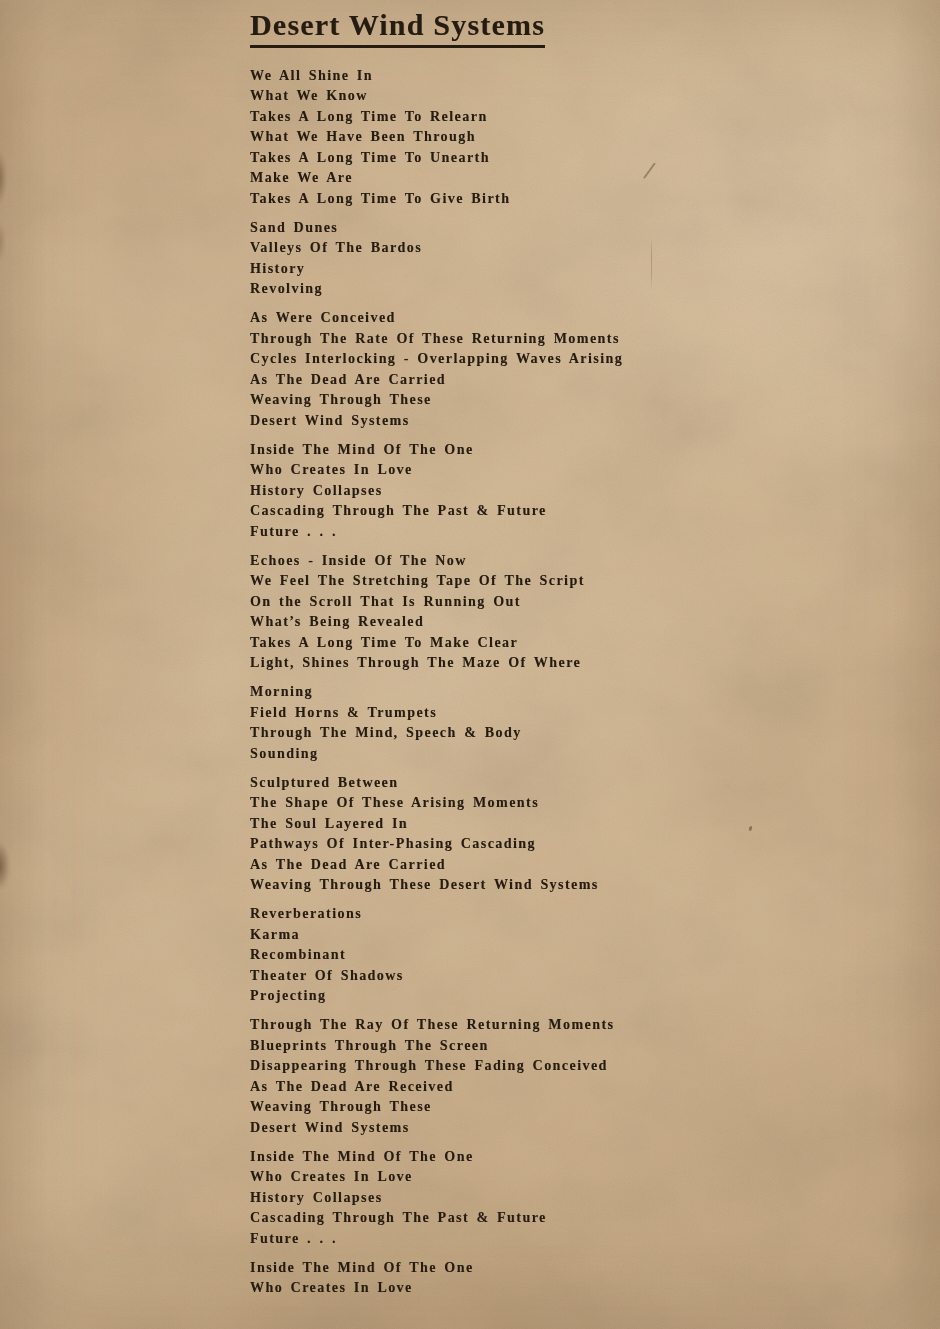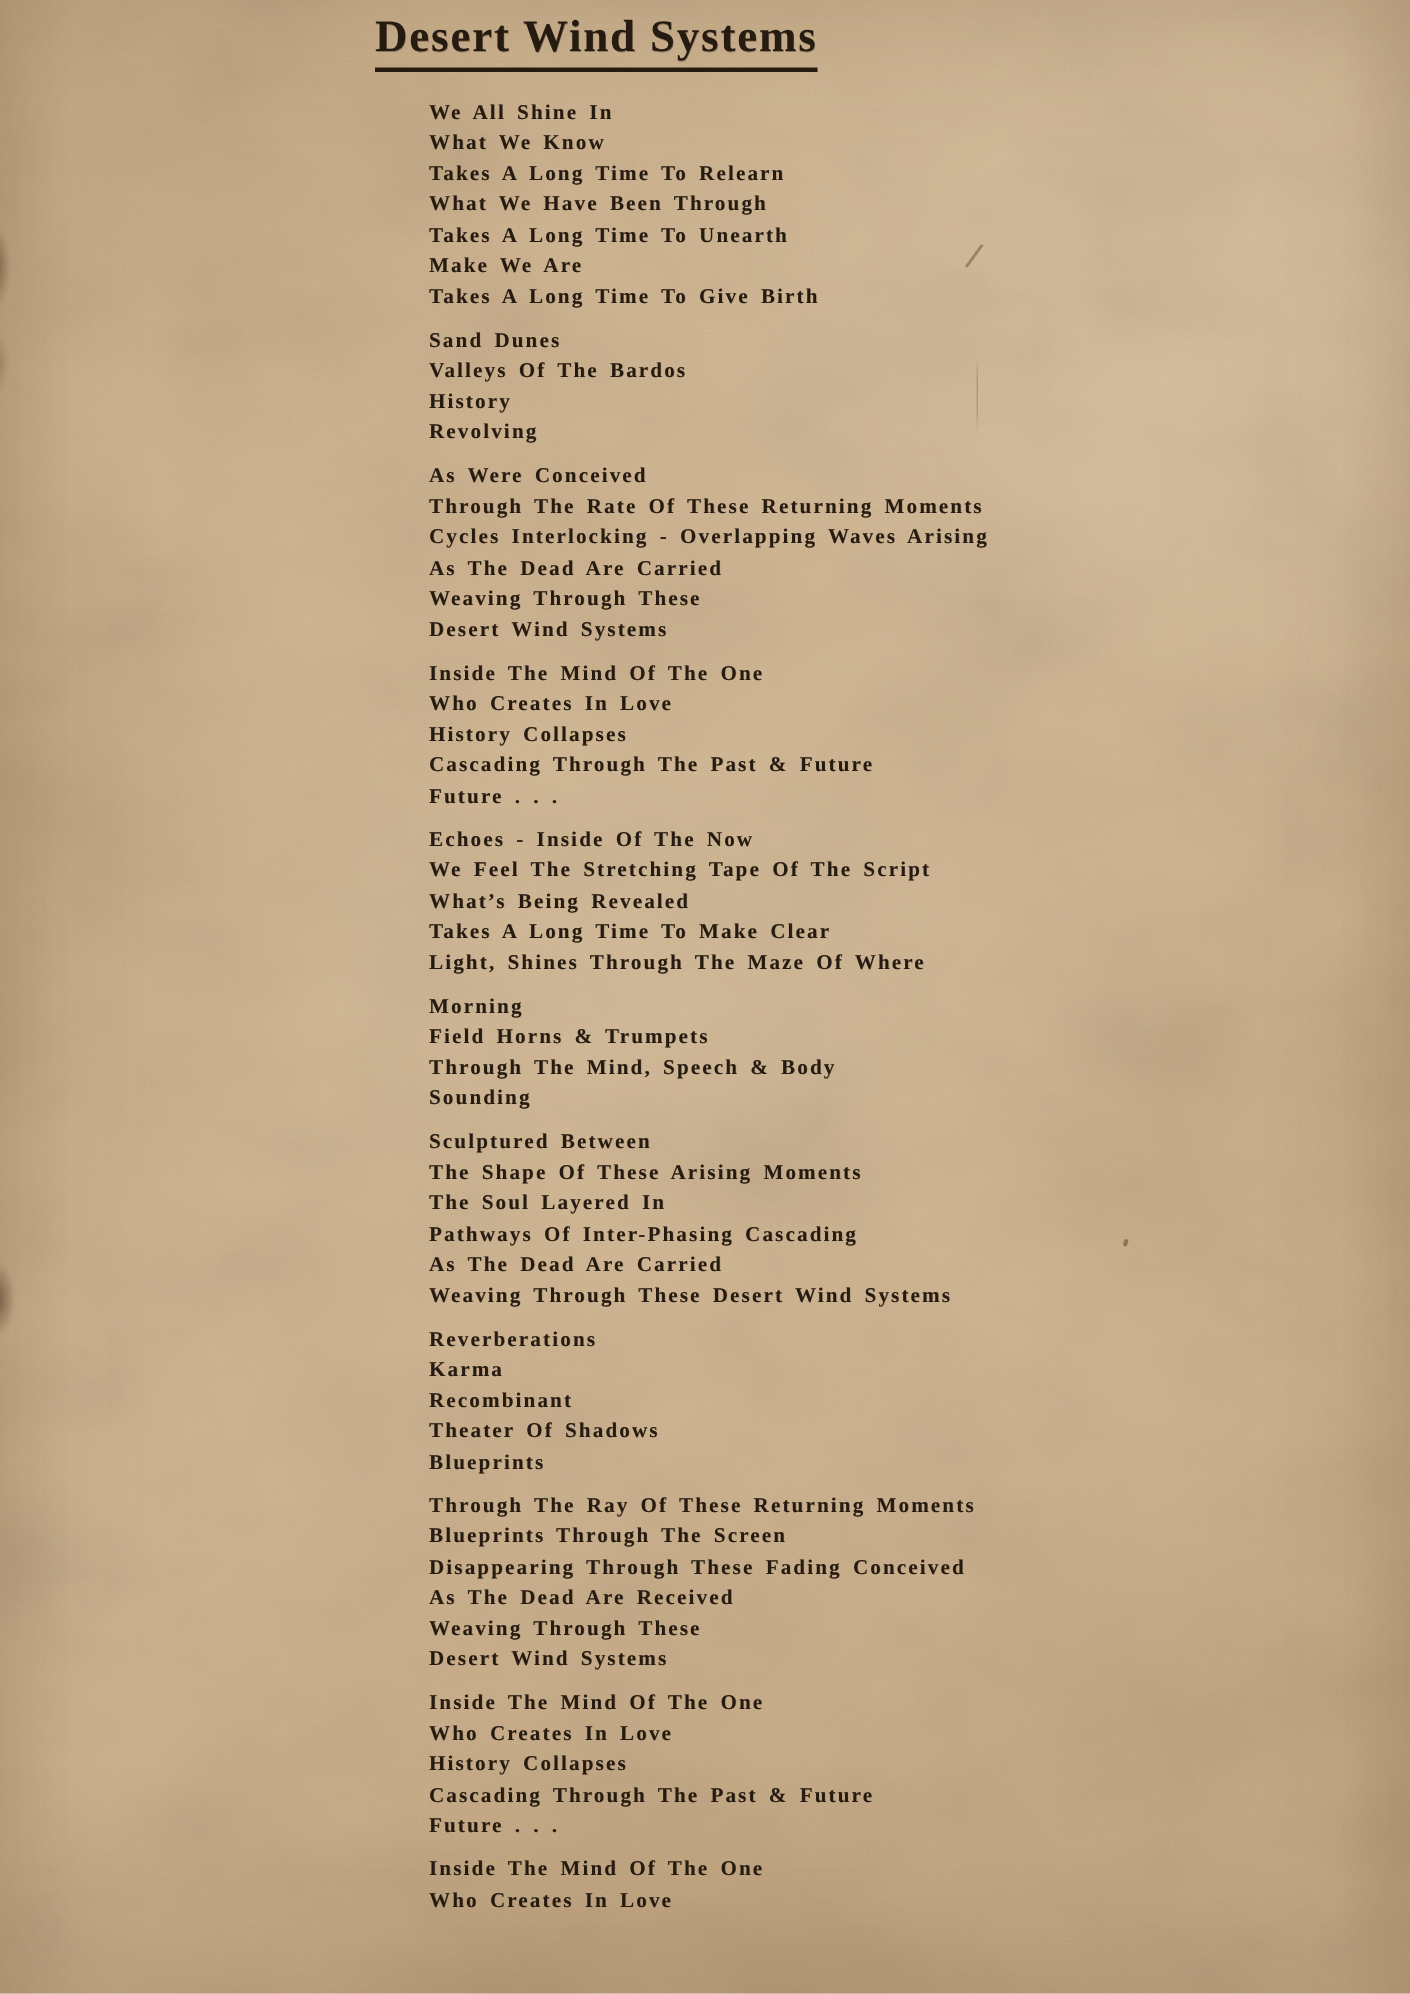--- a/index.html
+++ b/index.html
@@ -86,21 +86,21 @@
     margin: 0 0 18px 0;
     display: inline-block;
     font-size: 30px;
     font-weight: 700;
     letter-spacing: 1.2px;
     line-height: 1.12;
     padding-bottom: 3px;
     border-bottom: 3px solid var(--ink, #261b10);
     text-shadow: 0.4px 0.4px 0 rgba(38,27,16,0.35);
   }
-  .lyrics { display: block; margin-left: 36px; }
+  .lyrics { display: block; }
   .stanza { margin: 0 0 8.5px 0; }
   .line {
     font-size: 14px;
     font-weight: 700;
     letter-spacing: 1.45px;
     word-spacing: 2.5px;
     line-height: 20.5px;
     white-space: nowrap;
     text-shadow: 0.3px 0.3px 0 rgba(38,27,16,0.30);
   }
@@ -163,20 +163,21 @@
         <div class="stanza">
           <div class="line">Inside The Mind Of The One</div>
           <div class="line">Who Creates In Love</div>
           <div class="line">History Collapses</div>
           <div class="line">Cascading Through The Past &amp; Future</div>
           <div class="line">Future . . .</div>
         </div>
         <div class="stanza">
           <div class="line">Echoes - Inside Of The Now</div>
           <div class="line">We Feel The Stretching Tape Of The Script</div>
+          <div class="line">On the Scroll That Is Running Out</div>
           <div class="line">What’s Being Revealed</div>
           <div class="line">Takes A Long Time To Make Clear</div>
           <div class="line">Light, Shines Through The Maze Of Where</div>
         </div>
         <div class="stanza">
           <div class="line">Morning</div>
           <div class="line">Field Horns &amp; Trumpets</div>
           <div class="line">Through The Mind, Speech &amp; Body</div>
           <div class="line">Sounding</div>
         </div>
@@ -186,21 +187,21 @@
           <div class="line">The Soul Layered In</div>
           <div class="line">Pathways Of Inter-Phasing Cascading</div>
           <div class="line">As The Dead Are Carried</div>
           <div class="line">Weaving Through These Desert Wind Systems</div>
         </div>
         <div class="stanza">
           <div class="line">Reverberations</div>
           <div class="line">Karma</div>
           <div class="line">Recombinant</div>
           <div class="line">Theater Of Shadows</div>
-          <div class="line">Blueprints</div>
+          <div class="line">Projecting</div>
         </div>
         <div class="stanza">
           <div class="line">Through The Ray Of These Returning Moments</div>
           <div class="line">Blueprints Through The Screen</div>
           <div class="line">Disappearing Through These Fading Conceived</div>
           <div class="line">As The Dead Are Received</div>
           <div class="line">Weaving Through These</div>
           <div class="line">Desert Wind Systems</div>
         </div>
         <div class="stanza">

